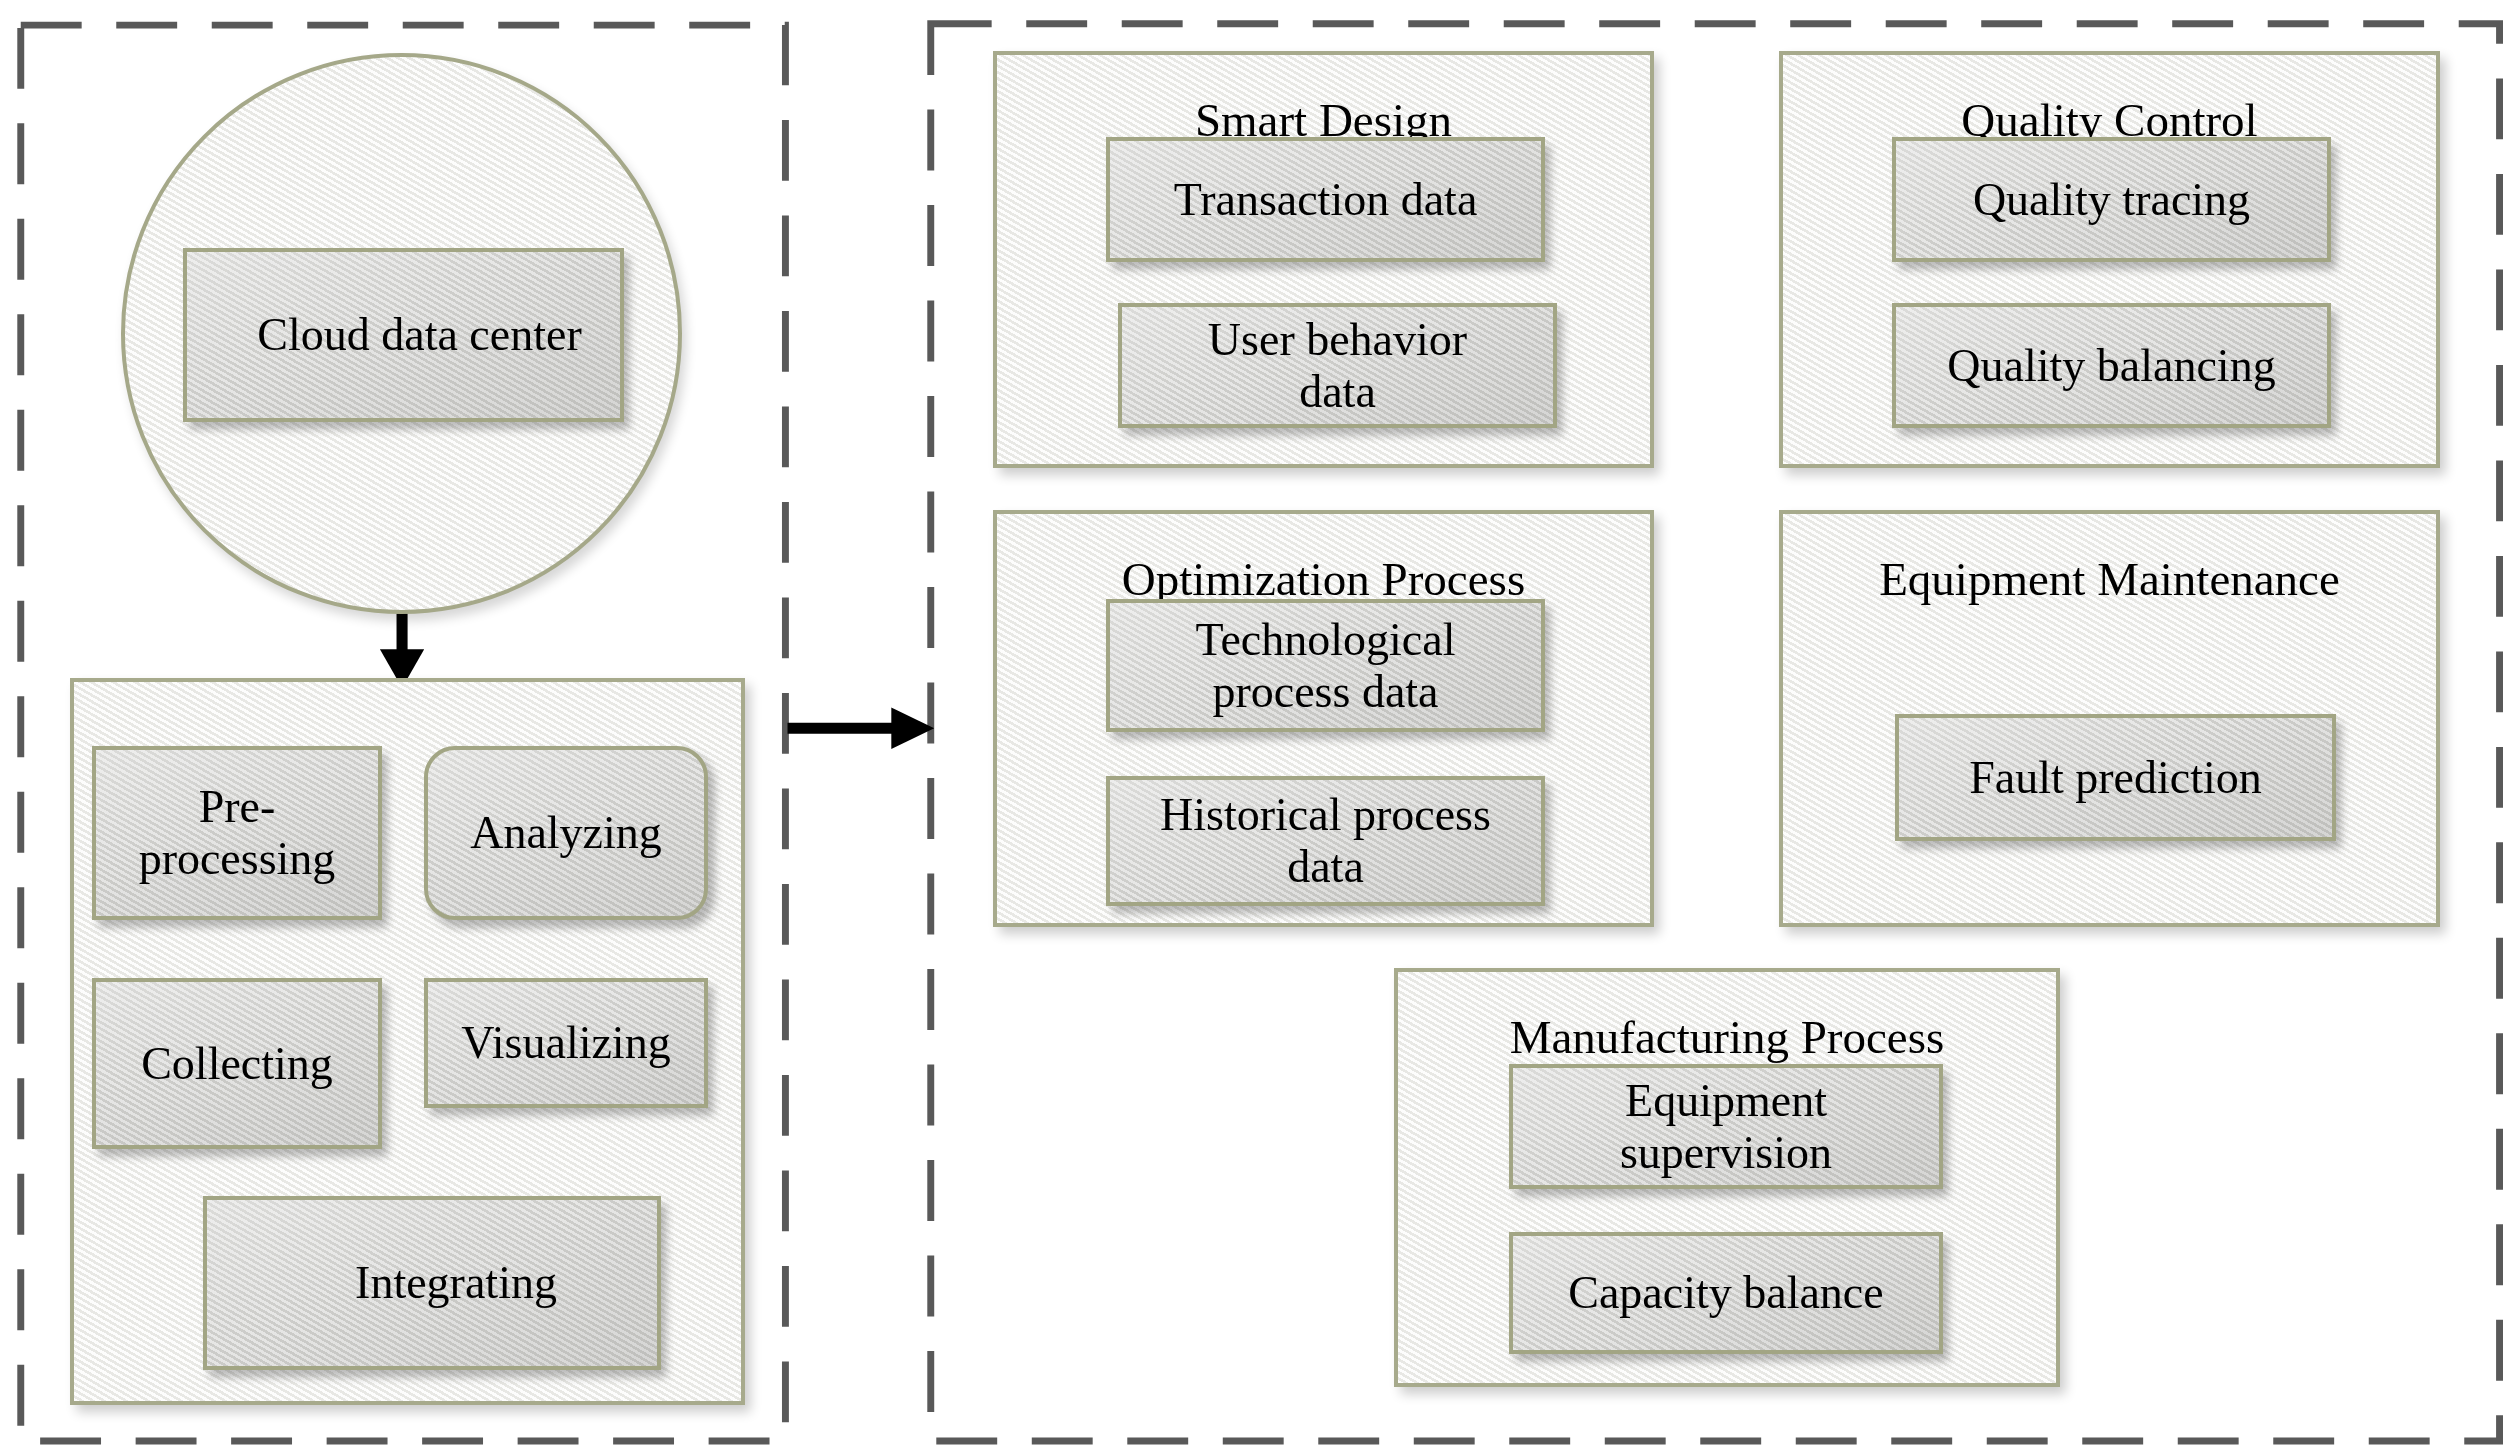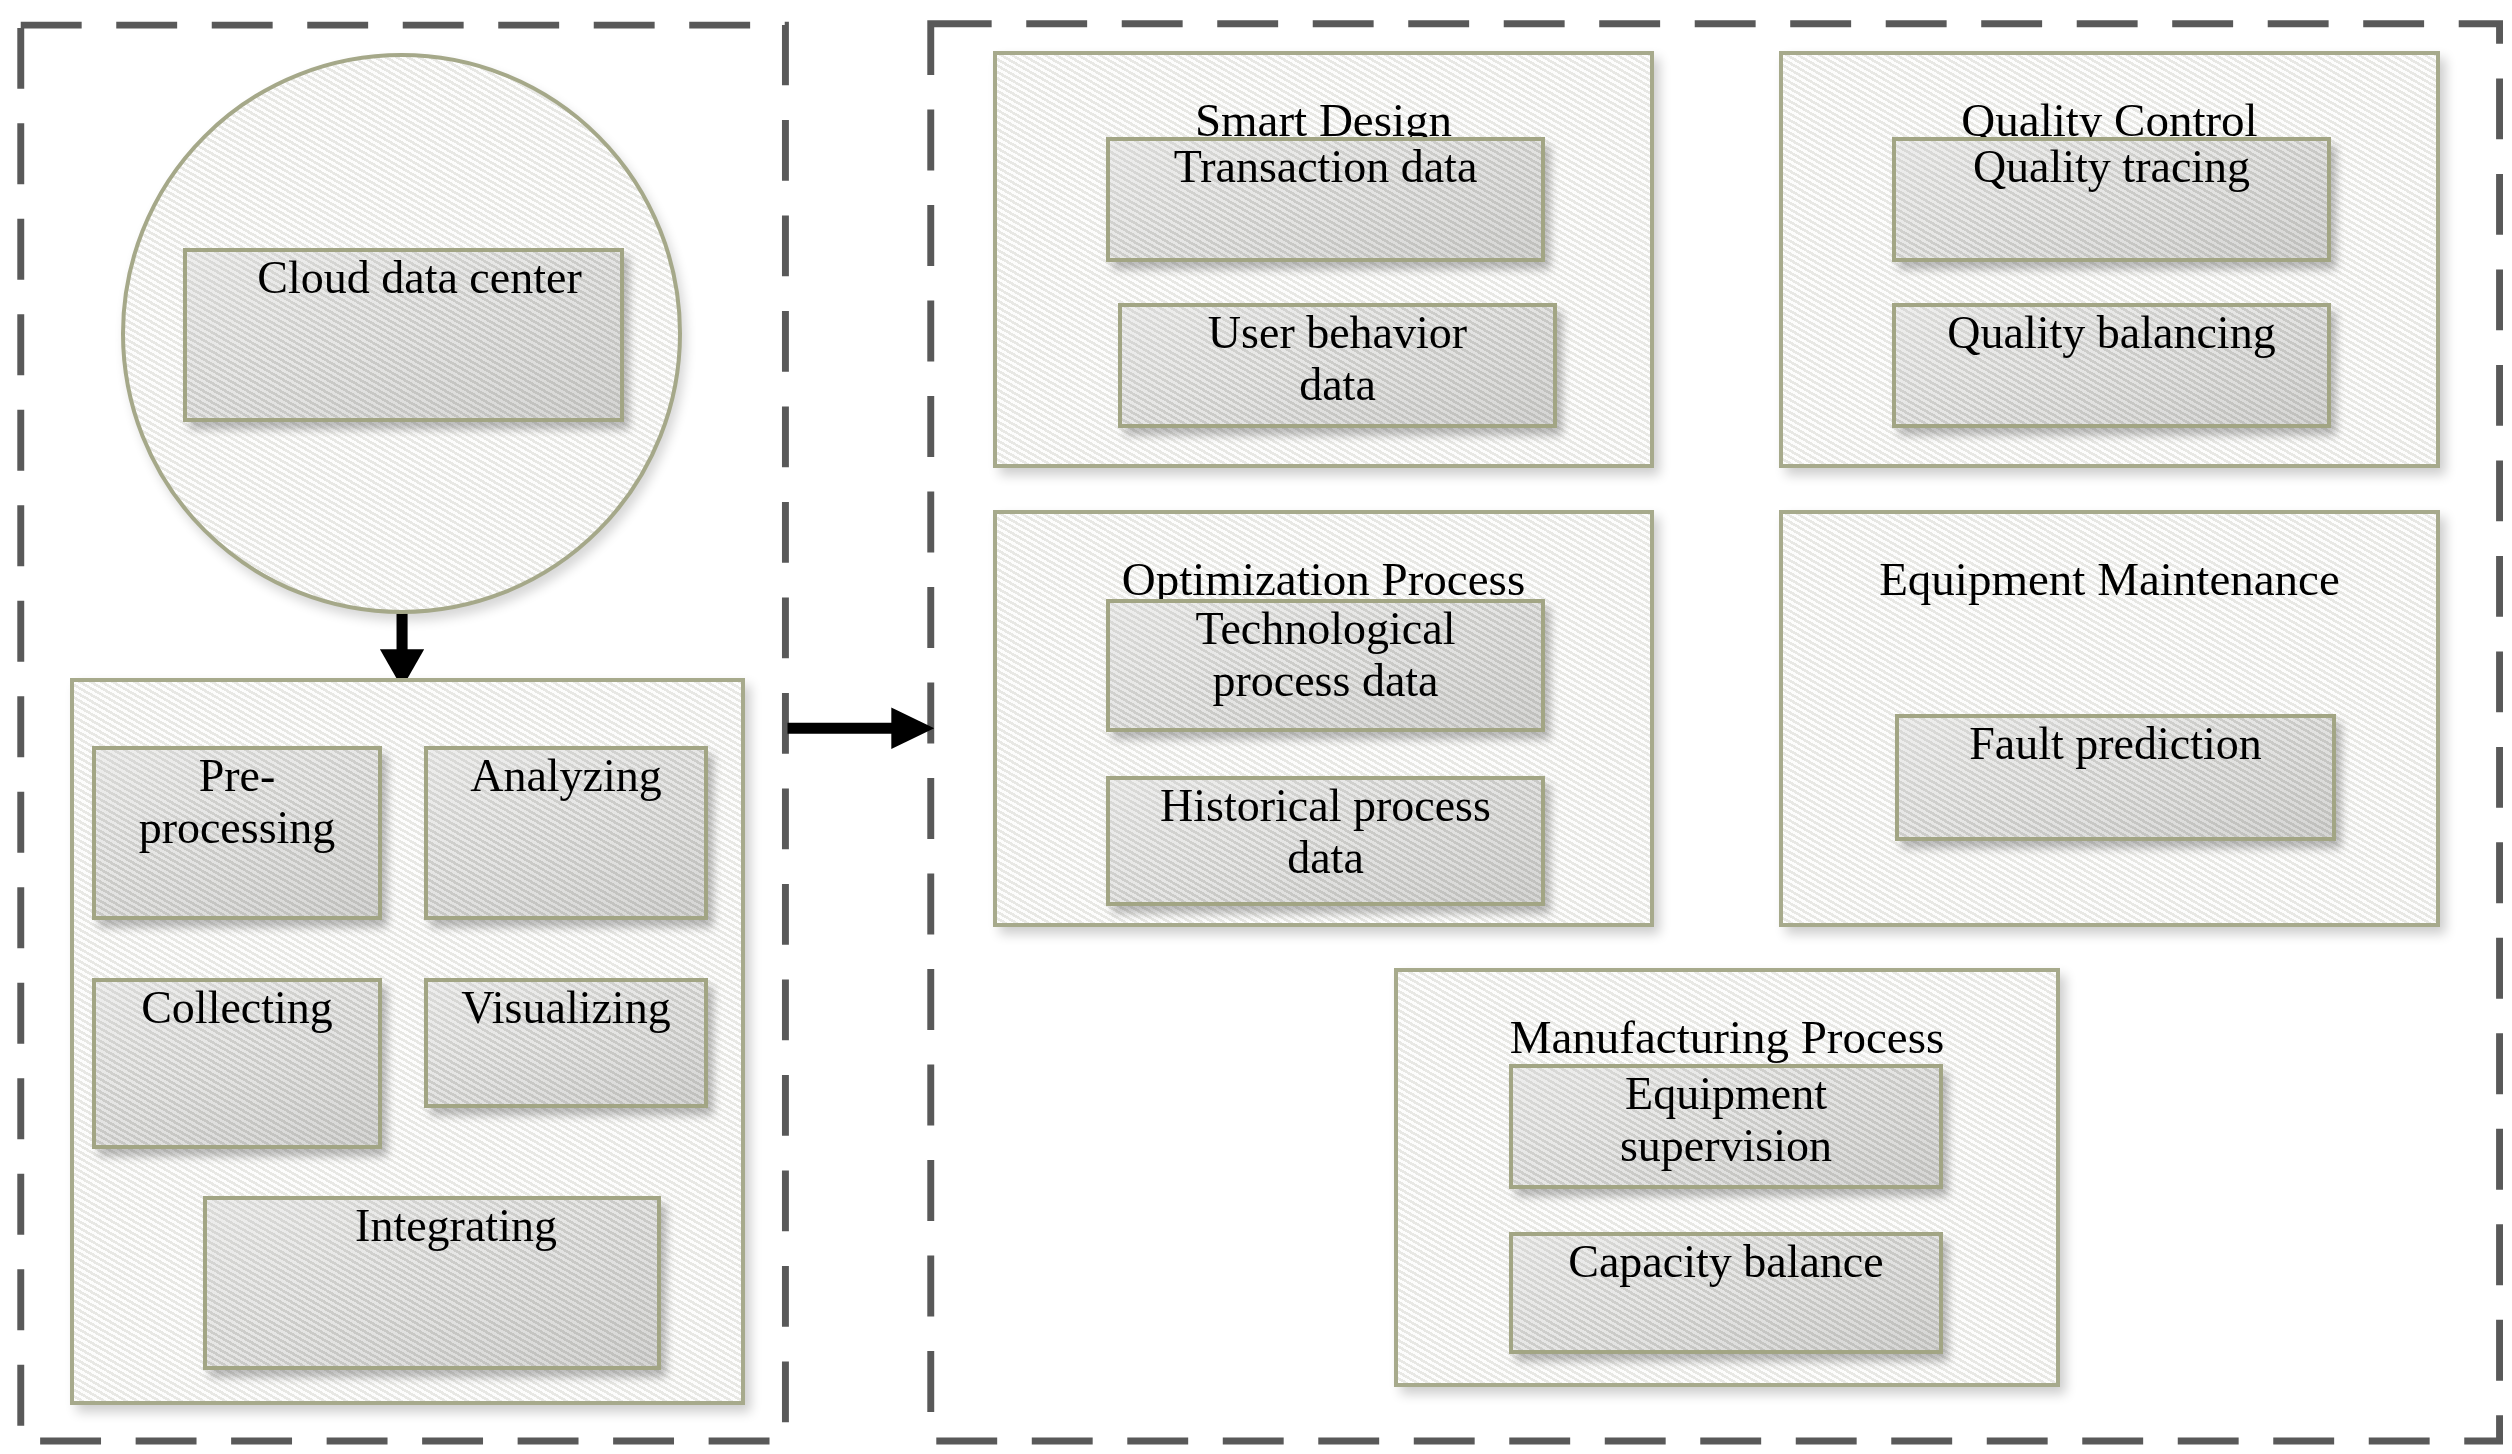--- a/index.html
+++ b/index.html
@@ -52,21 +52,21 @@
     box-sizing: border-box;
     box-shadow: 4.2px 7px 11px rgba(0,0,0,0.16);
     z-index: 2;
   }
   .box {
     position: absolute;
     box-sizing: border-box;
     border: 4.2px solid #a2a584;
     box-shadow: 6.2px 7.6px 8.3px rgba(0,0,0,0.26);
     display: flex;
-    align-items: flex-start;
+    align-items: center;
     justify-content: center;
     text-align: center;
     font-size: 46px;
     line-height: 1.13;
     z-index: 3;
   }
   .groupBox {
     position: absolute;
     box-sizing: border-box;
     border: 4.8px solid #a7aa8c;
@@ -103,21 +103,21 @@
   <div class="circleNode lightFill"></div>
 
   <div class="box darkFill" style="left:183px; top:248px; width:441px; height:174px;padding-left:32px;">
     <span class="lbl">Cloud data center</span>
   </div>
 
   <div class="groupBox lightFill" style="left:70px; top:678px; width:675px; height:727px;">
     <div class="box darkFill" style="left:18px; top:64px; width:290px; height:174px;">
       <span class="lbl" style="max-width:235px;">Pre-processing</span>
     </div>
-    <div class="box darkFill" style="left:350px; top:64px; width:284px; height:174px;">
+    <div class="box darkFill" style="left:350px; top:64px; width:284px; height:174px;border-radius:31px;">
       <span class="lbl">Analyzing</span>
     </div>
     <div class="box darkFill" style="left:18px; top:296px; width:290px; height:171px;">
       <span class="lbl">Collecting</span>
     </div>
     <div class="box darkFill" style="left:350px; top:296px; width:284px; height:130px;">
       <span class="lbl">Visualizing</span>
     </div>
     <div class="box darkFill" style="left:129px; top:514px; width:458px; height:174px;padding-left:48px;">
       <span class="lbl">Integrating</span>

